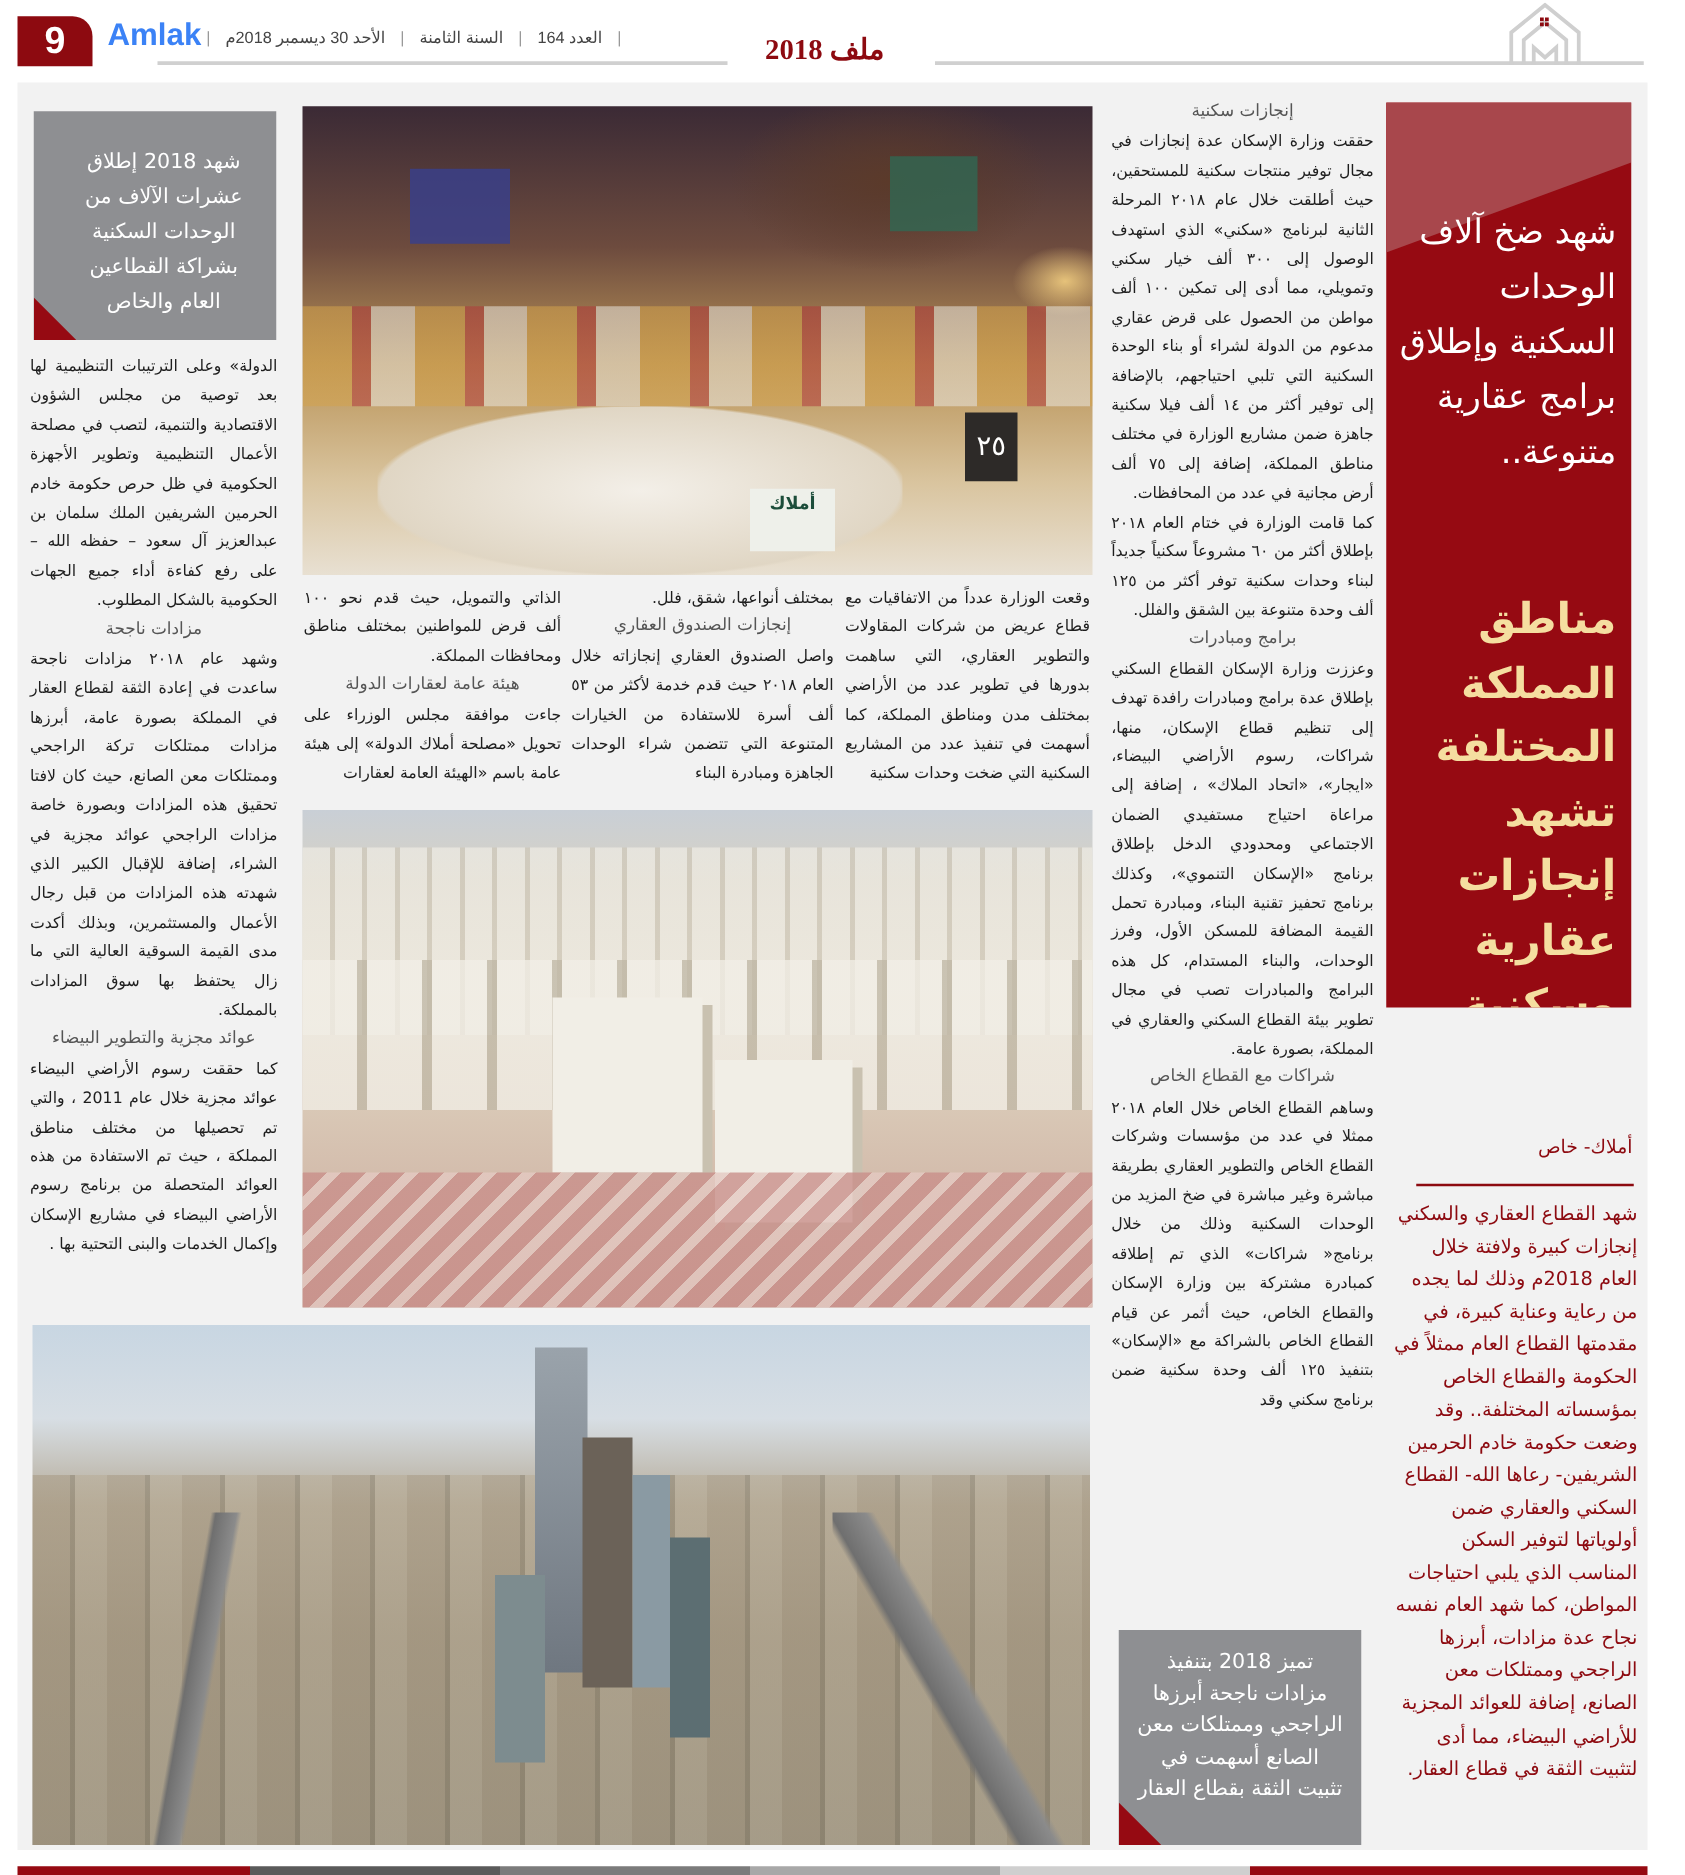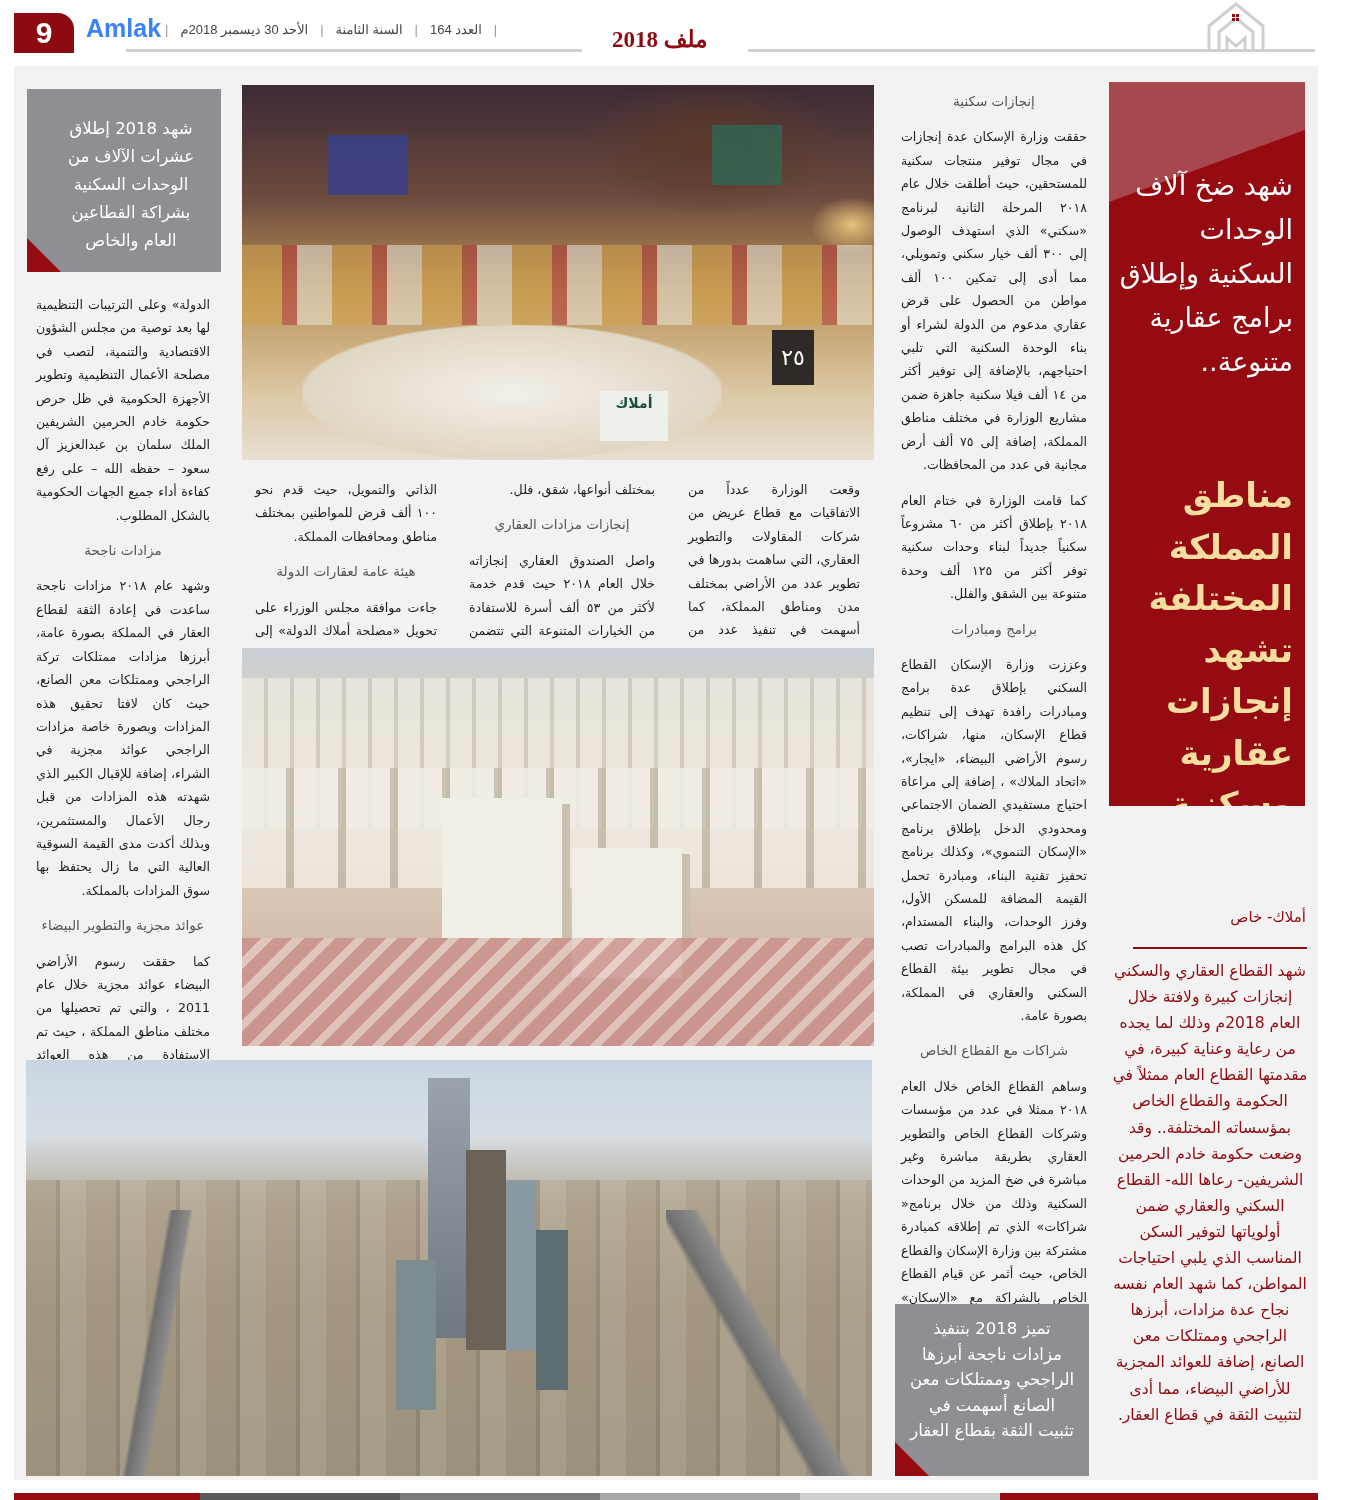--- a/index.html
+++ b/index.html
@@ -48,30 +48,30 @@
     color: #fff; font-size: 27px; line-height: 44px; font-family: "DejaVu Sans", sans-serif;
   }
   .red-panel .headline {
     position: absolute; right: 12px; top: 388px; width: 185px; direction: rtl; text-align: right;
     color: #f5dea0; font-size: 34px; line-height: 51.5px; font-weight: bold; font-family: "DejaVu Sans", sans-serif;
   }
 
   .byline { position: absolute; right: 42px; top: 908px; direction: rtl; color: #8d0a10; font-size: 15px; }
   .byline-rule { position: absolute; left: 1133px; top: 947px; width: 174px; height: 2px; background: #8d0a10; }
   .intro {
-    position: absolute; left: 1110px; top: 958px; width: 200px; direction: rtl; text-align: center;
+    position: absolute; left: 1110px; top: 958px; width: 200px; direction: rtl; text-align: right;
     color: #8d0a10; font-size: 15.5px; line-height: 26.1px;
   }
 
   
   .col {
     position: absolute; direction: rtl; text-align: justify; text-align-last: right;
     font-size: 12.6px; line-height: 23.4px; color: #1e1e1e; font-family: "DejaVu Sans", sans-serif;
   }
-  .col p { margin: 12px; }
+  .col p { margin: 0; }
   .col .sub { text-align: center; text-align-last: center; color: #555; font-size: 13.5px; }
   .col1 { left: 889px; top: 78px; width: 210px; }
   .col-a { left: 676px; top: 466px; width: 196px; }
   .col-b { left: 457px; top: 466px; width: 210px; }
   .col-c { left: 243px; top: 466px; width: 206px; }
   .col-left { left: 24px; top: 281px; width: 198px; }
 
   
   .photo { position: absolute; overflow: hidden; }
   .photo-conf { left: 242px; top: 85px; width: 632px; height: 375px;
@@ -161,21 +161,21 @@
   <div style="position:absolute;left:60px;top:240px;width:420px;height:135px;background:radial-gradient(ellipse at center,#f3efe8 0,#e0d6c4 70%,transparent 72%);"></div>
   <div style="position:absolute;left:530px;top:245px;width:42px;height:55px;background:#2d2a28;color:#fff;font-size:22px;display:flex;align-items:center;justify-content:center;">٢٥</div>
   <div style="position:absolute;left:358px;top:306px;width:68px;height:50px;background:#eef0ea;color:#1c4d3a;font-size:14px;font-weight:bold;text-align:center;padding-top:4px;">أملاك</div>
 </div>
 
 <div class="col col-a">
   <p>وقعت الوزارة عدداً من الاتفاقيات مع قطاع عريض من شركات المقاولات والتطوير العقاري، التي ساهمت بدورها في تطوير عدد من الأراضي بمختلف مدن ومناطق المملكة، كما أسهمت في تنفيذ عدد من المشاريع السكنية التي ضخت وحدات سكنية</p>
 </div>
 <div class="col col-b">
   <p>بمختلف أنواعها، شقق، فلل.</p>
-  <p class="sub">إنجازات مزادات العقاري</p>
+  <p class="sub">إنجازات الصندوق العقاري</p>
   <p>واصل الصندوق العقاري إنجازاته خلال العام ٢٠١٨ حيث قدم خدمة لأكثر من ٥٣ ألف أسرة للاستفادة من الخيارات المتنوعة التي تتضمن شراء الوحدات الجاهزة ومبادرة البناء</p>
 </div>
 <div class="col col-c">
   <p>الذاتي والتمويل، حيث قدم نحو ١٠٠ ألف قرض للمواطنين بمختلف مناطق ومحافظات المملكة.</p>
   <p class="sub">هيئة عامة لعقارات الدولة</p>
   <p>جاءت موافقة مجلس الوزراء على تحويل «مصلحة أملاك الدولة» إلى هيئة عامة باسم «الهيئة العامة لعقارات</p>
 </div>
 
 <div class="photo photo-housing">
   <div style="position:absolute;left:0;top:30px;width:632px;height:150px;background:repeating-linear-gradient(90deg,#efece4 0 22px,#cfc8b9 22px 26px);opacity:.7;"></div>

